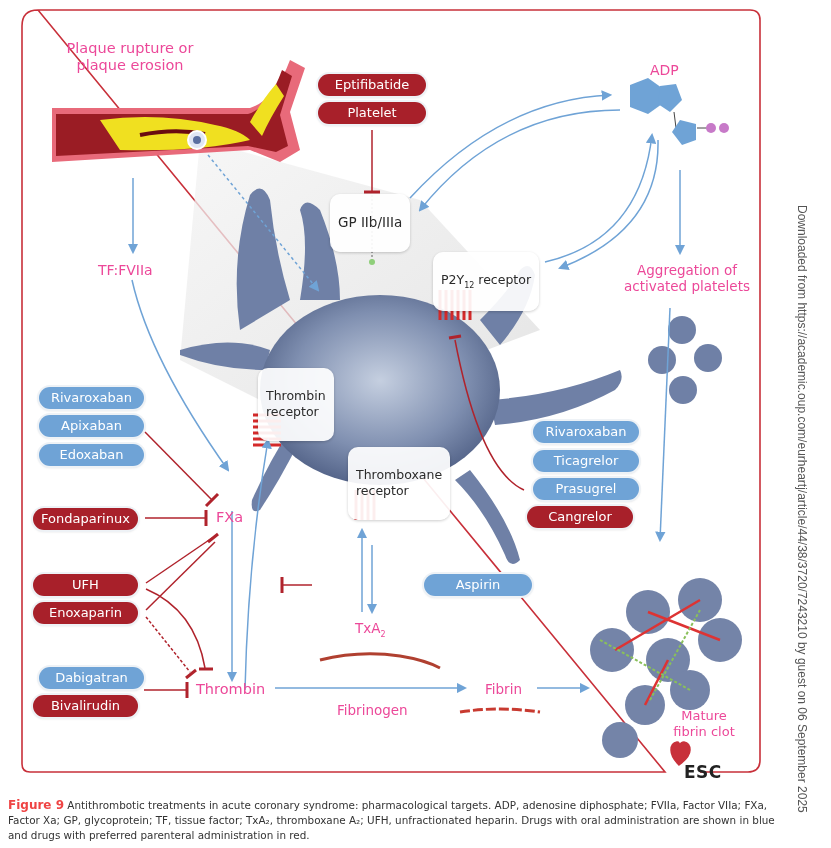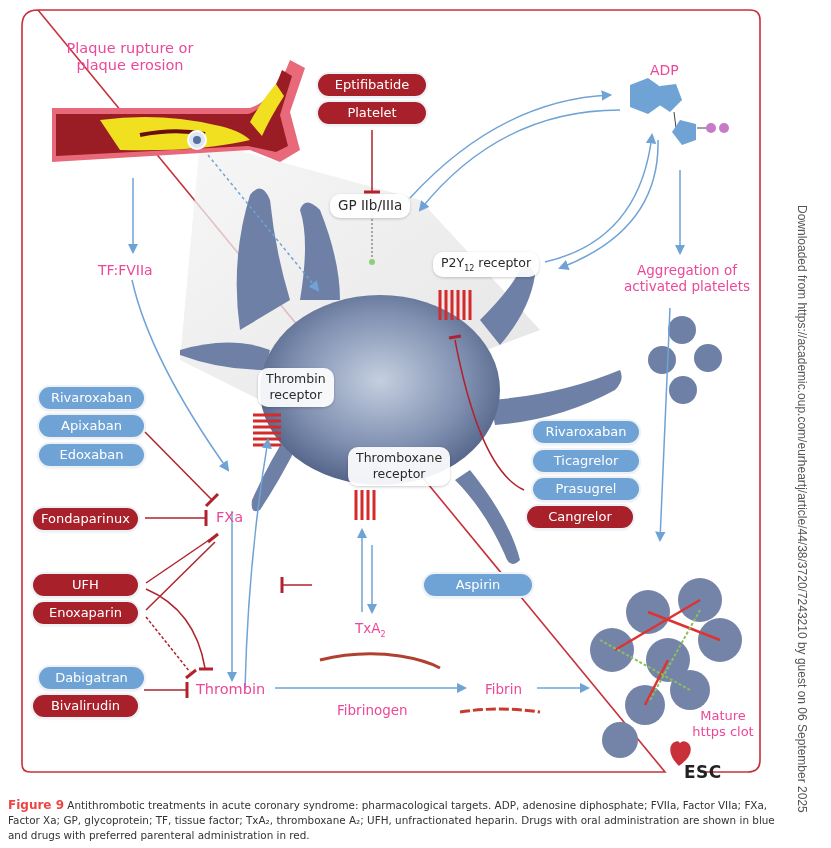--- a/index.html
+++ b/index.html
@@ -9,21 +9,21 @@
   .lbl { position: absolute; font-family: "DejaVu Sans", sans-serif; color: #ec4899;
          text-align: center; line-height: 1.2; white-space: nowrap; }
   .pill { position: absolute; height: 22px; border-radius: 11px; color: #fff;
           font-family: "DejaVu Sans", sans-serif; font-size: 13px; text-align: center;
           line-height: 22px; box-shadow: 0 0 0 2px #eef2f6, 0 1px 3px rgba(0,0,0,0.25);
           white-space: nowrap; }
   .pill.blue { background: #6fa3d6; margin-left: 6px; }
   .pill.red { background: #a8202a; }
   .tag { position: absolute; background: rgba(255,255,255,0.92); border-radius: 10px;
          font-family: "DejaVu Sans", sans-serif; font-size: 12.5px; color: #2a2a2a;
-         text-align: center; line-height: 1.3; padding: 3px 8px;
+         text-align: left; line-height: 1.3; padding: 20px 8px;
          box-shadow: 0 1px 3px rgba(0,0,0,0.2); white-space: nowrap; }
   .watermark { position: absolute; left: 795px; top: 205px; writing-mode: vertical-rl;
                font-family: "Liberation Sans", sans-serif; font-size: 12px; color: #555;
                white-space: nowrap; }
   .caption { position: absolute; left: 8px; top: 798px; width: 770px;
              font-family: "DejaVu Sans", sans-serif; font-size: 10.4px; line-height: 15px; color: #333; }
   .caption .fig { color: #ef4444; font-weight: bold; font-size: 12px; }
   .esc-text { position: absolute; left: 684px; top: 762px; font-family: "DejaVu Sans", sans-serif;
               font-weight: bold; font-size: 17px; color: #222; letter-spacing: 0.5px; text-align: right; }
 </style>
@@ -188,23 +188,23 @@
     <div>activated platelets</div>
   </div>
 
   <div class="lbl" style="left:216px;top:509px;font-size:14.5px">FXa</div>
   <div class="lbl" style="left:196px;top:681px;font-size:14.5px">Thrombin</div>
   <div class="lbl" style="left:355px;top:620px;font-size:13.5px">
     <span>TxA</span><sub style="font-size:8px">2</sub>
   </div>
   <div class="lbl" style="left:337px;top:702px;font-size:13.5px">Fibrinogen</div>
   <div class="lbl" style="left:485px;top:681px;font-size:13.5px">Fibrin</div>
-  <div class="lbl" style="left:683px;top:708px;font-size:13px;width:80px">
+  <div class="lbl" style="left:664px;top:708px;font-size:13px;width:80px">
     <div>Mature</div>
-    <div>https clot</div>
+    <div>fibrin clot</div>
   </div>
 
   <div class="pill red" style="left:318px;top:74px;width:108px">Eptifibatide</div>
   <div class="pill red" style="left:318px;top:102px;width:108px">Platelet</div>
 
   <div class="pill blue" style="left:33px;top:387px;width:105px">Rivaroxaban</div>
   <div class="pill blue" style="left:33px;top:415px;width:105px">Apixaban</div>
   <div class="pill blue" style="left:33px;top:444px;width:105px">Edoxaban</div>
   <div class="pill red" style="left:33px;top:508px;width:105px">Fondaparinux</div>
 

